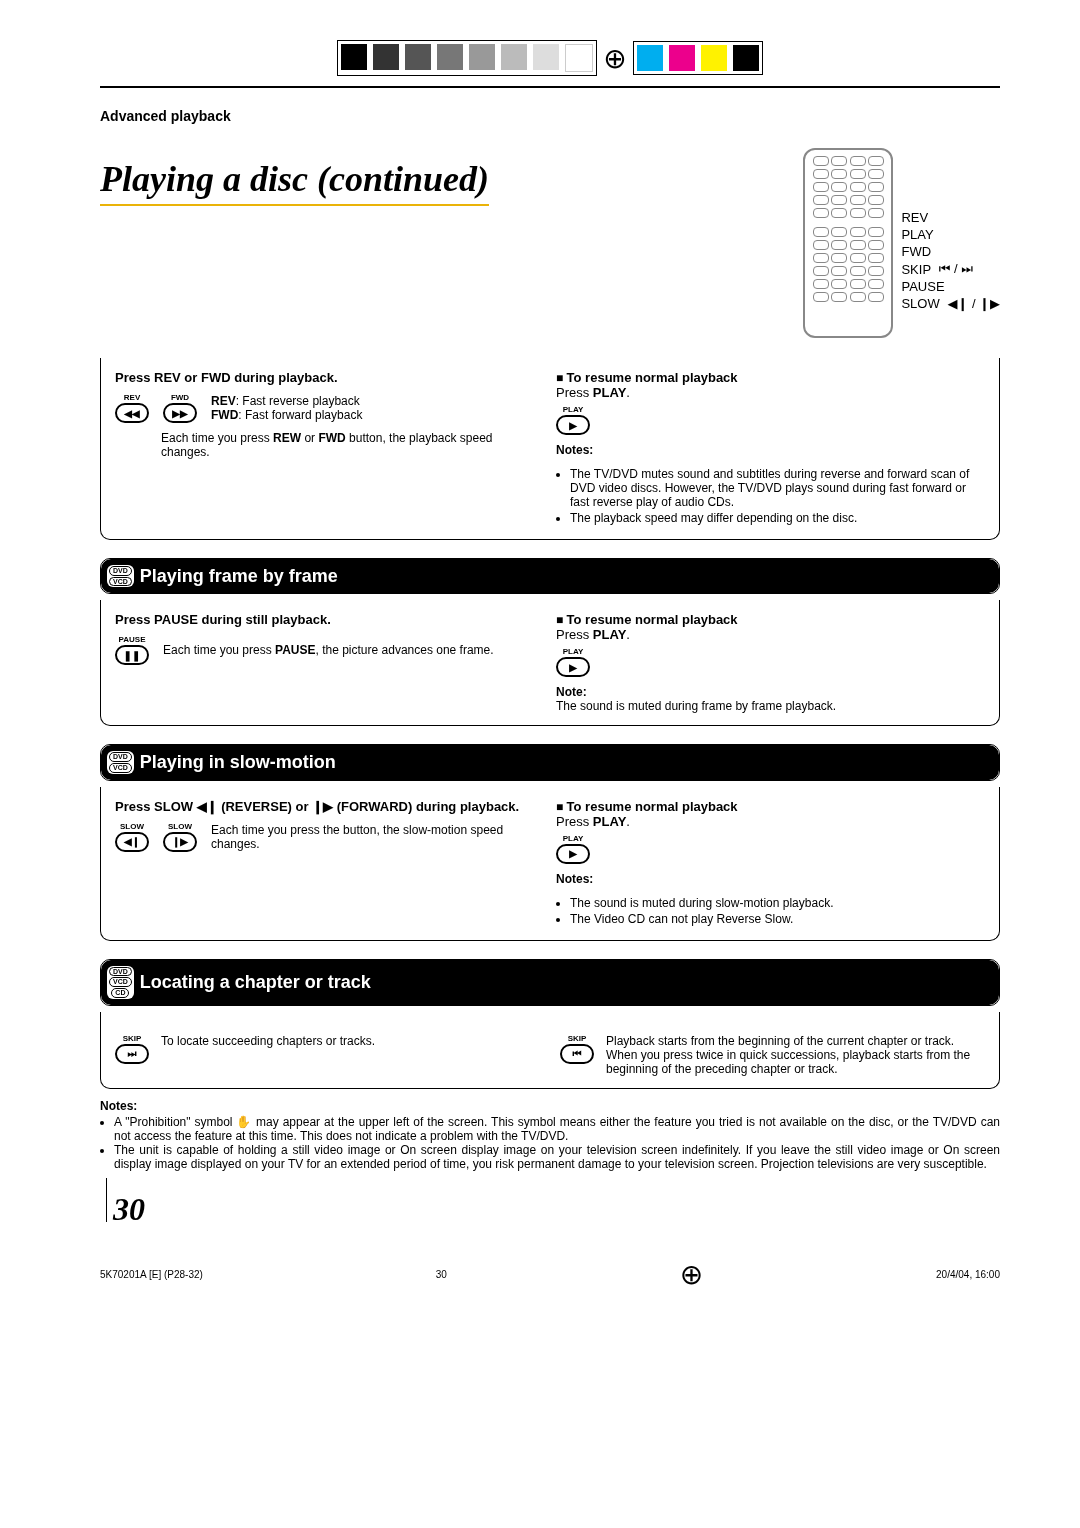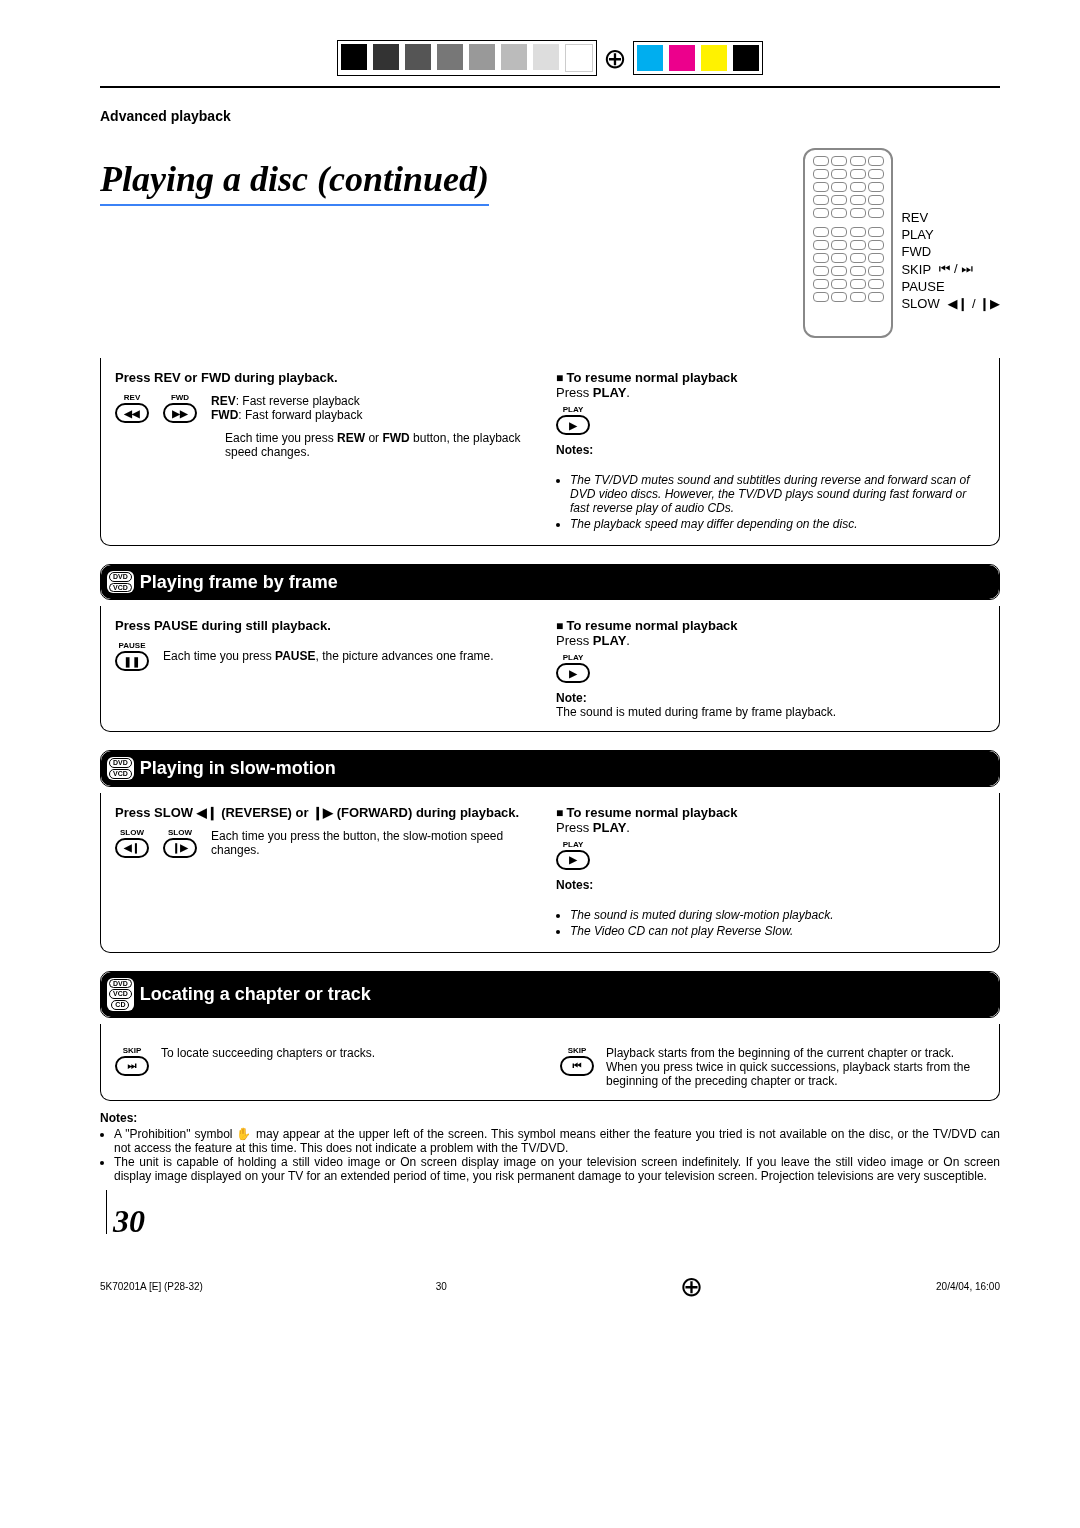--- a/index.html
+++ b/index.html
@@ -45,21 +45,21 @@
   .title-row {
     display: flex;
     justify-content: space-between;
     align-items: flex-start;
   }
   .main-title {
     font-family: "Times New Roman", serif;
     font-style: italic;
     font-weight: bold;
     font-size: 36px;
-    border-bottom: 2px solid #3b82f6;
+    border-bottom: 2px solid #eab308;
     padding-bottom: 4px;
     margin-top: 10px;
   }
   .remote-block {
     display: flex;
     align-items: flex-start;
     gap: 8px;
   }
   .remote {
     width: 90px;
@@ -171,24 +171,23 @@
   .square-bullet::before {
     content: "■ ";
     font-size: 12px;
   }
   .notes-label {
     font-weight: bold;
     font-size: 12px;
     margin-top: 8px;
   }
   ul.notes {
-    margin: 16px 0 0 0;
+    margin: 10px 0 0 0;
     padding-left: 14px;
     font-size: 12px;
-    font-style: italic;
   }
   ul.notes li { margin-bottom: 2px; }
   .single-box {
     border: 1px solid #000;
     border-top: none;
     border-radius: 0 0 10px 10px;
     padding: 12px 14px;
   }
   .locate-cols {
     display: flex;
@@ -364,21 +363,21 @@
           </span>
           <span class="btn-icon">
             <span>FWD</span>
             <span class="oval">▶▶</span>
           </span>
           <div class="small">
             <span class="bold">REV</span><span>:  Fast reverse playback</span><br>
             <span class="bold">FWD</span><span>: Fast forward playback</span>
           </div>
         </div>
-        <div class="small" style="margin-left:110px">
+        <div class="small" style="margin-left:46px">
           <span>Each time you press </span><span class="bold">REW</span><span> or </span><span class="bold">FWD</span><span> button, the playback speed changes.</span>
         </div>
       </div>
       <div class="col">
         <div class="bold square-bullet">To resume normal playback</div>
         <div class="press-play"><span>Press </span><span class="bold">PLAY</span>.</div>
         <span class="btn-icon">
           <span>PLAY</span>
           <span class="oval">▶</span>
         </span>

